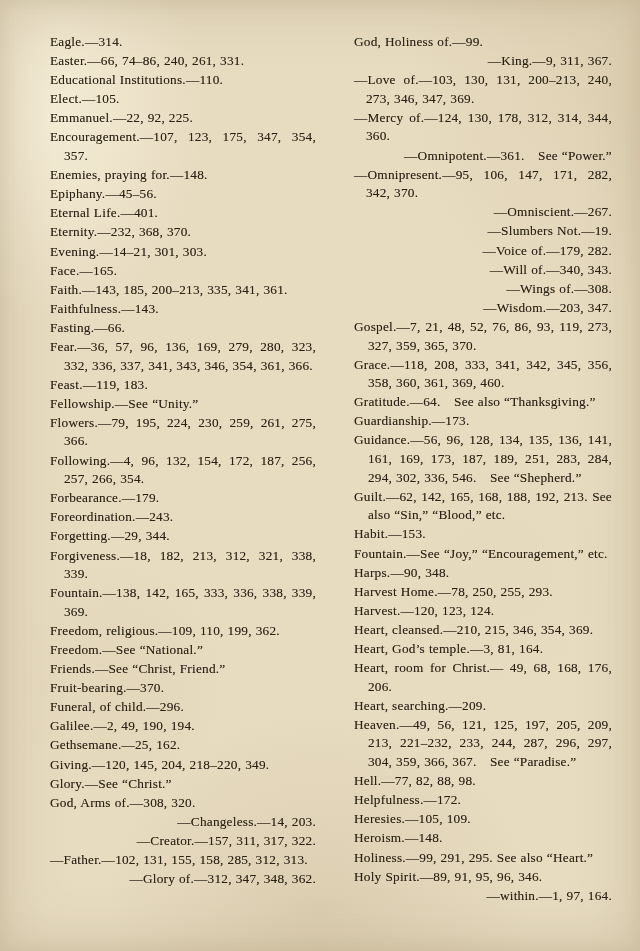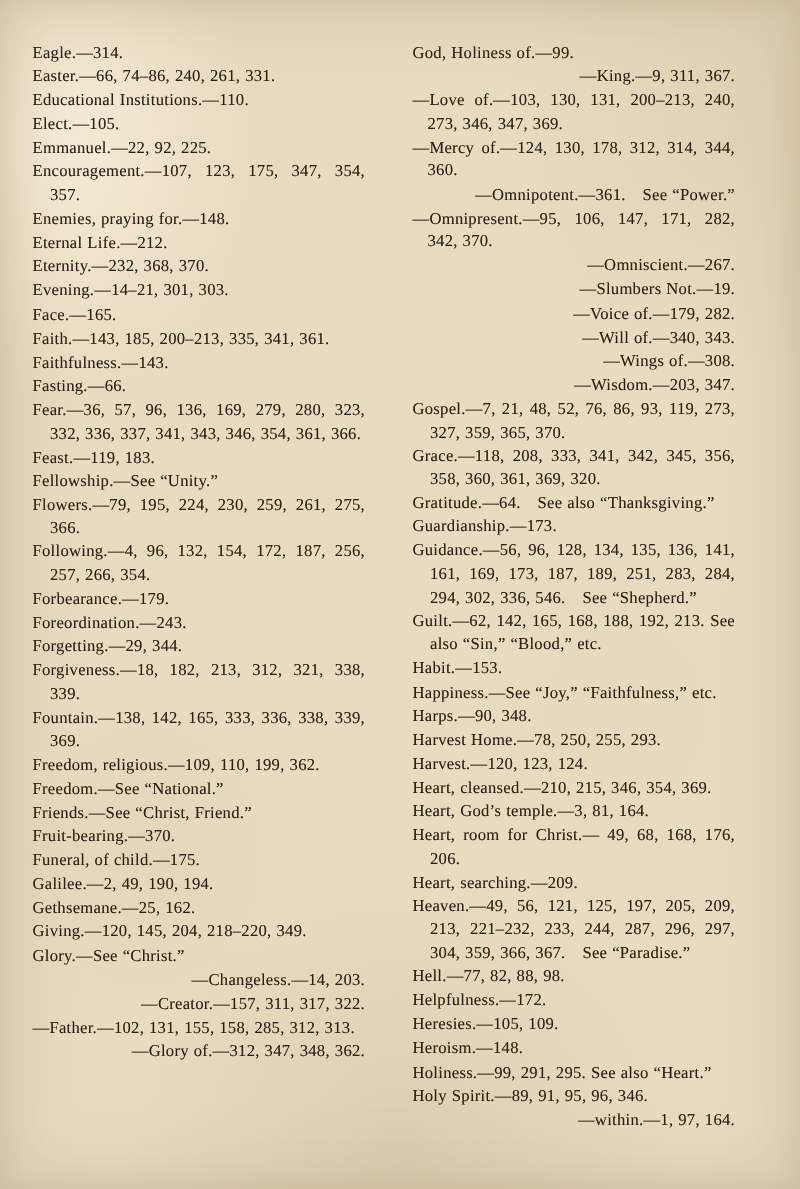--- a/index.html
+++ b/index.html
@@ -34,21 +34,21 @@
     inset: 0;
     pointer-events: none;
     box-shadow: inset 0 0 52px 10px rgba(150,130,96,0.26),
                 inset 0 0 14px 2px rgba(160,140,104,0.14);
     z-index: 3;
   }
   .page {
     position: absolute;
     inset: 0;
     z-index: 2;
-    padding: 33px 20px 0 12px;
+    padding: 33px 20px 0 36px;
     box-sizing: border-box;
   }
   .columns {
     display: flex;
     gap: 0px;
     align-items: flex-start;
   }
   .column {
     width: 288px;
     box-sizing: border-box;
@@ -96,72 +96,74 @@
 <div class="page">
   <div class="columns">
     <div class="column left" id="col-left">
         <div class="entry hang">Eagle.—314.</div>
         <div class="entry hang">Easter.—66, 74–86, 240, 261, 331.</div>
         <div class="entry hang">Educational Institutions.—110.</div>
         <div class="entry hang">Elect.—105.</div>
         <div class="entry hang">Emmanuel.—22, 92, 225.</div>
         <div class="entry hang justify">Encouragement.—107, 123, 175, 347, 354, 357.</div>
         <div class="entry hang">Enemies, praying for.—148.</div>
-        <div class="entry hang">Eternal Life.—212.</div>
+        <div class="entry hang">Epiphany.—45–56.</div>
+        <div class="entry hang">Eternal Life.—401.</div>
         <div class="entry hang">Eternity.—232, 368, 370.</div>
         <div class="entry hang">Evening.—14–21, 301, 303.</div>
         <div class="entry hang">Face.—165.</div>
         <div class="entry hang">Faith.—143, 185, 200–213, 335, 341, 361.</div>
         <div class="entry hang">Faithfulness.—143.</div>
         <div class="entry hang">Fasting.—66.</div>
         <div class="entry hang justify">Fear.—36, 57, 96, 136, 169, 279, 280, 323, 332, 336, 337, 341, 343, 346, 354, 361, 366.</div>
         <div class="entry hang">Feast.—119, 183.</div>
         <div class="entry hang">Fellowship.—See “Unity.”</div>
         <div class="entry hang justify">Flowers.—79, 195, 224, 230, 259, 261, 275, 366.</div>
         <div class="entry hang justify">Following.—4, 96, 132, 154, 172, 187, 256, 257, 266, 354.</div>
         <div class="entry hang">Forbearance.—179.</div>
         <div class="entry hang">Foreordination.—243.</div>
         <div class="entry hang">Forgetting.—29, 344.</div>
         <div class="entry hang justify">Forgiveness.—18, 182, 213, 312, 321, 338, 339.</div>
         <div class="entry hang justify">Fountain.—138, 142, 165, 333, 336, 338, 339, 369.</div>
         <div class="entry hang">Freedom, religious.—109, 110, 199, 362.</div>
         <div class="entry hang">Freedom.—See “National.”</div>
         <div class="entry hang">Friends.—See “Christ, Friend.”</div>
         <div class="entry hang">Fruit-bearing.—370.</div>
-        <div class="entry hang">Funeral, of child.—175.</div>
+        <div class="entry hang">Funeral, of child.—296.</div>
         <div class="entry hang">Galilee.—2, 49, 190, 194.</div>
         <div class="entry hang">Gethsemane.—25, 162.</div>
         <div class="entry hang">Giving.—120, 145, 204, 218–220, 349.</div>
         <div class="entry hang">Glory.—See “Christ.”</div>
+        <div class="entry hang">God, Arms of.—308, 320.</div>
         <div class="entry sub">—Changeless.—14, 203.</div>
         <div class="entry sub">—Creator.—157, 311, 317, 322.</div>
         <div class="entry sub-hang justify">—Father.—102, 131, 155, 158, 285, 312, 313.</div>
         <div class="entry sub">—Glory of.—312, 347, 348, 362.</div>
       </div>
     <div class="column right" id="col-right">
         <div class="entry hang">God, Holiness of.—99.</div>
         <div class="entry sub">—King.—9, 311, 367.</div>
         <div class="entry sub-hang justify">—Love of.—103, 130, 131, 200–213, 240, 273, 346, 347, 369.</div>
         <div class="entry sub-hang justify">—Mercy of.—124, 130, 178, 312, 314, 344, 360.</div>
         <div class="entry sub">—Omnipotent.—361.　See “Power.”</div>
         <div class="entry sub-hang justify">—Omnipresent.—95, 106, 147, 171, 282, 342, 370.</div>
         <div class="entry sub">—Omniscient.—267.</div>
         <div class="entry sub">—Slumbers Not.—19.</div>
         <div class="entry sub">—Voice of.—179, 282.</div>
         <div class="entry sub">—Will of.—340, 343.</div>
         <div class="entry sub">—Wings of.—308.</div>
         <div class="entry sub">—Wisdom.—203, 347.</div>
         <div class="entry hang justify">Gospel.—7, 21, 48, 52, 76, 86, 93, 119, 273, 327, 359, 365, 370.</div>
-        <div class="entry hang justify">Grace.—118, 208, 333, 341, 342, 345, 356, 358, 360, 361, 369, 320.</div>
+        <div class="entry hang justify">Grace.—118, 208, 333, 341, 342, 345, 356, 358, 360, 361, 369, 460.</div>
         <div class="entry hang justify">Gratitude.—64.　See also “Thanksgiving.”</div>
         <div class="entry hang">Guardianship.—173.</div>
         <div class="entry hang justify">Guidance.—56, 96, 128, 134, 135, 136, 141, 161, 169, 173, 187, 189, 251, 283, 284, 294, 302, 336, 546.　See “Shepherd.”</div>
         <div class="entry hang justify">Guilt.—62, 142, 165, 168, 188, 192, 213. See also “Sin,” “Blood,” etc.</div>
         <div class="entry hang">Habit.—153.</div>
-        <div class="entry hang justify">Happiness.—See “Joy,” “Faithfulness,” etc.</div>
+        <div class="entry hang justify">Fountain.—See “Joy,” “Encouragement,” etc.</div>
         <div class="entry hang">Harps.—90, 348.</div>
         <div class="entry hang">Harvest Home.—78, 250, 255, 293.</div>
         <div class="entry hang">Harvest.—120, 123, 124.</div>
         <div class="entry hang">Heart, cleansed.—210, 215, 346, 354, 369.</div>
         <div class="entry hang">Heart, God’s temple.—3, 81, 164.</div>
         <div class="entry hang justify">Heart, room for Christ.— 49, 68, 168, 176, 206.</div>
         <div class="entry hang">Heart, searching.—209.</div>
         <div class="entry hang justify">Heaven.—49, 56, 121, 125, 197, 205, 209, 213, 221–232, 233, 244, 287, 296, 297, 304, 359, 366, 367.　See “Paradise.”</div>
         <div class="entry hang">Hell.—77, 82, 88, 98.</div>
         <div class="entry hang">Helpfulness.—172.</div>

